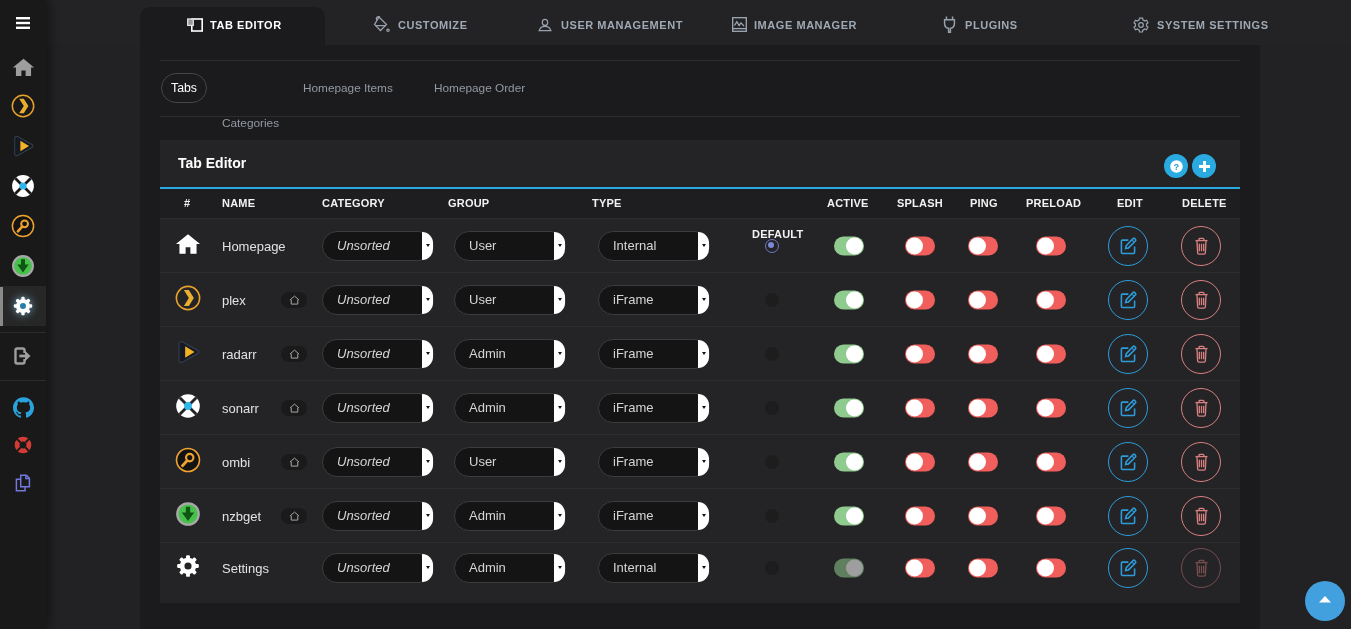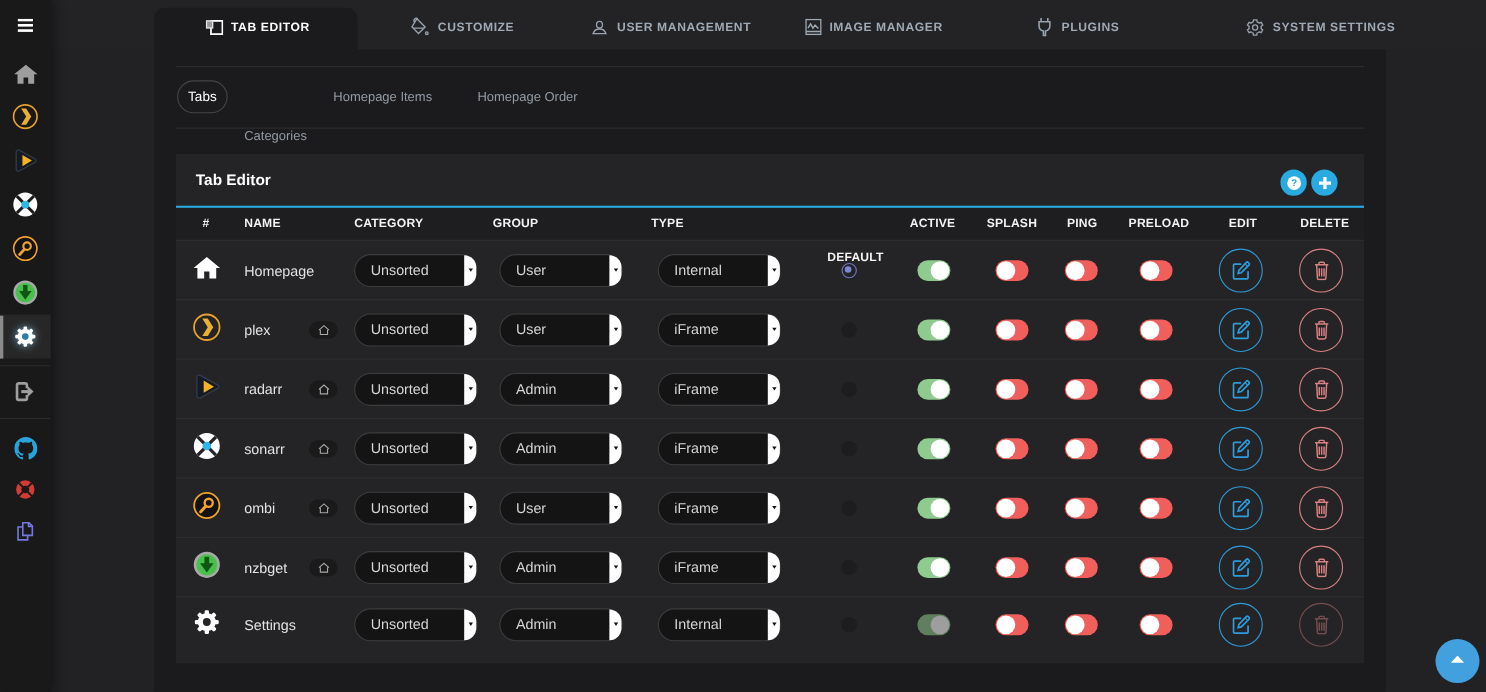--- a/index.html
+++ b/index.html
@@ -35,21 +35,21 @@
   .radio.on::after { content:""; position:absolute; left:2.3px; top:2.3px; width:6px; height:6px; border-radius:50%; background:#7d88d4; }
   .tog { width:30px; height:19px; border-radius:10px; }
   .tog::after { content:""; position:absolute; top:1px; width:17px; height:17px; border-radius:50%; background:#fff; }
   .tog.on { background:#8fca8f; } .tog.on::after { right:1px; }
   .tog.off { background:#f15f5c; } .tog.off::after { left:1px; }
   .tog.dis { background:#5f7f5f; } .tog.dis::after { right:1px; background:#9e9e9e; }
   .ebtn { width:40px; height:40px; border-radius:50%; border:1px solid #2d9cdb; display:flex; align-items:center; justify-content:center; }
   .dbtn { width:40px; height:40px; border-radius:50%; border:1px solid #d98080; display:flex; align-items:center; justify-content:center; }
   .dim { opacity:0.45; }
   .c-icon { left:15px; } .c-name { left:62px; }
-  .c-cat { left:162px; } .c-grp { left:294px; } .c-type { left:438px; }
+  .c-cat { left:162px;font-style:italic; } .c-grp { left:294px; } .c-type { left:438px; }
   .c-def { left:605px; } .c-act { left:674px; } .c-spl { left:745px; }
   .c-ping { left:808px; } .c-pre { left:876px; }
   .c-edit { left:948px; } .c-del { left:1021px; }
   #scrolltop { position:absolute; left:1305px; top:581px; width:40px; height:40px; border-radius:50%; background:#41a0dd; display:flex; align-items:center; justify-content:center; z-index:9; color:#fff; font-size:11px; }
 </style>
 </head>
 <body>
 <div id="topbar"></div>
 <div id="activetab"></div>
 <div class="ttab" style="left:187px; color:#fff;">

